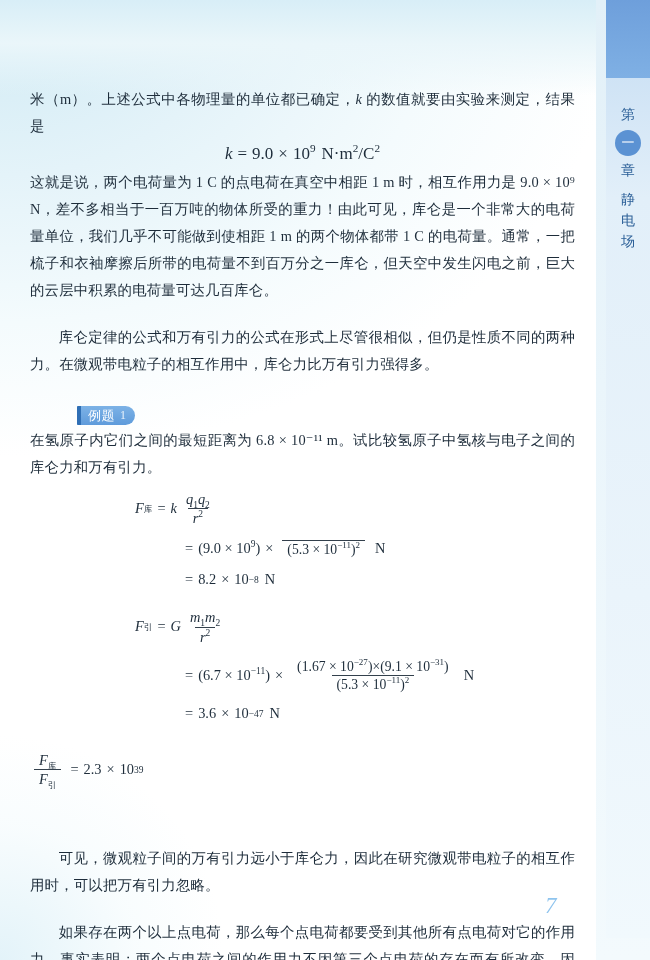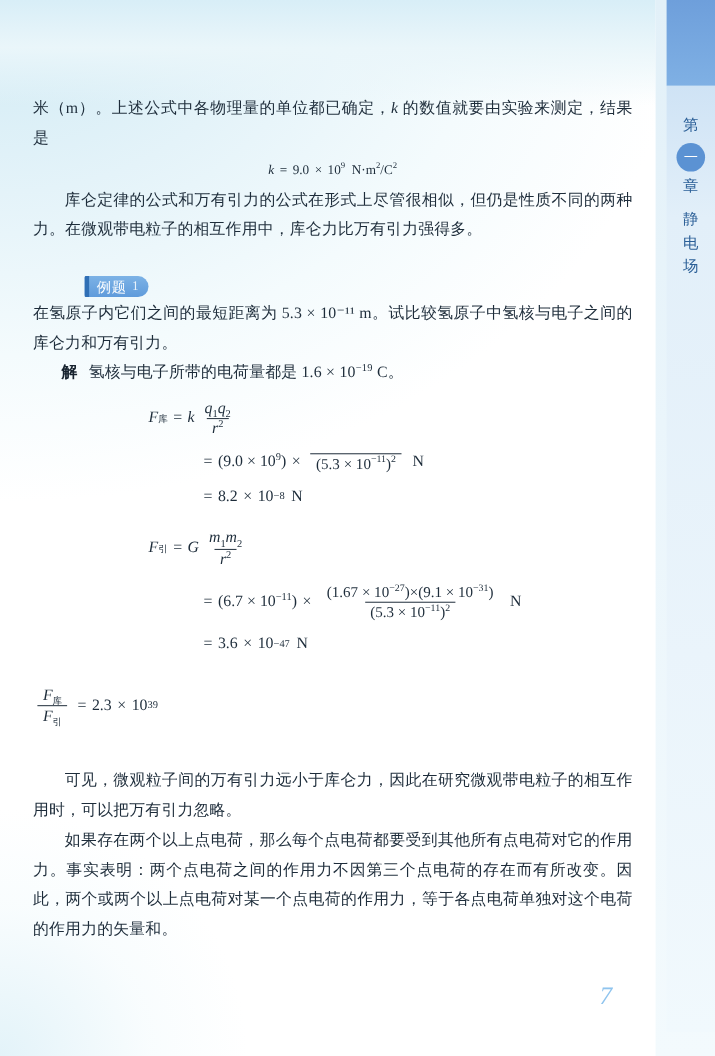--- a/index.html
+++ b/index.html
@@ -107,25 +107,25 @@
 
   p.body {
     margin: 0;
     font-size: 14.4px;
     line-height: 27px;
     color: #1d2c3a;
     text-align: justify;
     letter-spacing: 0.2px;
     font-family: "Liberation Serif", "DejaVu Serif", serif;
   }
-  p.indent { text-indent: 2em; }
+  p.indent { text-indent: 2em; margin-top: 20px; }
 
   .formula-center {
     text-align: center;
-    font-size: 12px;
+    font-size: 17px;
     line-height: 26px;
     color: #1d2c3a;
     margin: 1px 0 2px 0;
   }
 
   i, .it { font-style: italic; }
   sup { font-size: 0.66em; vertical-align: super; line-height: 0; }
   sub { font-size: 0.66em; vertical-align: sub; line-height: 0; }
   .cjk-sub { font-size: 0.6em; vertical-align: sub; line-height: 0; font-style: normal; }
 
@@ -250,36 +250,36 @@
   </div>
 
   <div id="content">
 
     <div style="height:86px"></div>
 
     <p class="body"><span>米（m）。上述公式中各物理量的单位都已确定，</span><i class="it">k</i><span> 的数值就要由实验来测定，结果是</span></p>
 
     <div class="formula-center"><i class="it">k</i><span class="op">=</span><span>9.0</span><span class="op">×</span><span>10</span><sup>9</sup><span class="unit">N</span><span>·</span><span>m</span><sup>2</sup><span>/C</span><sup>2</sup></div>
 
+    <p class="body">这就是说，两个电荷量为 1 C 的点电荷在真空中相距 1 m 时，相互作用力是 9.0 × 10⁹ N，差不多相当于一百万吨的物体所受的重力！由此可见，库仑是一个非常大的电荷量单位，我们几乎不可能做到使相距 1 m 的两个物体都带 1 C 的电荷量。通常，一把梳子和衣袖摩擦后所带的电荷量不到百万分之一库仑，但天空中发生闪电之前，巨大的云层中积累的电荷量可达几百库仑。</p>
 
     <p class="body indent">库仑定律的公式和万有引力的公式在形式上尽管很相似，但仍是性质不同的两种力。在微观带电粒子的相互作用中，库仑力比万有引力强得多。</p>
 
     <div id="example-block">
 
       <div class="example-head">
         <span class="badge">
           <span class="badge-bar"></span>
           <span class="badge-text">例题</span>
           <span class="badge-num">1</span>
         </span>
       </div>
 
-      <p class="body example-body">在氢原子内它们之间的最短距离为 5.3 × 10⁻¹¹ m。试比较氢原子中氢核与电子之间的库仑力和万有引力。</p>
-
-      <p class="body solution-line"><span class="solution-label">解</span><span>氢核与电子所带的电荷量都是 1.6 × 10</span><sup>−19</sup><span>&nbsp;</span><span>C</span><span>。</span></p>
+      <p class="body example-body">在氢原子内它们之间的最短距离为 6.8 × 10⁻¹¹ m。试比较氢原子中氢核与电子之间的库仑力和万有引力。</p>
+
 
       <div class="math-block">
 
         <div class="math-row r1">
           <i class="it">F</i>
             <span class="cjk-sub">库</span>
           <span class="op">=</span>
           <i class="it">k</i>
           <span class="frac">
             <span class="num"><i class="it">q</i><sub>1</sub><i class="it">q</i><sub>2</sub></span>

